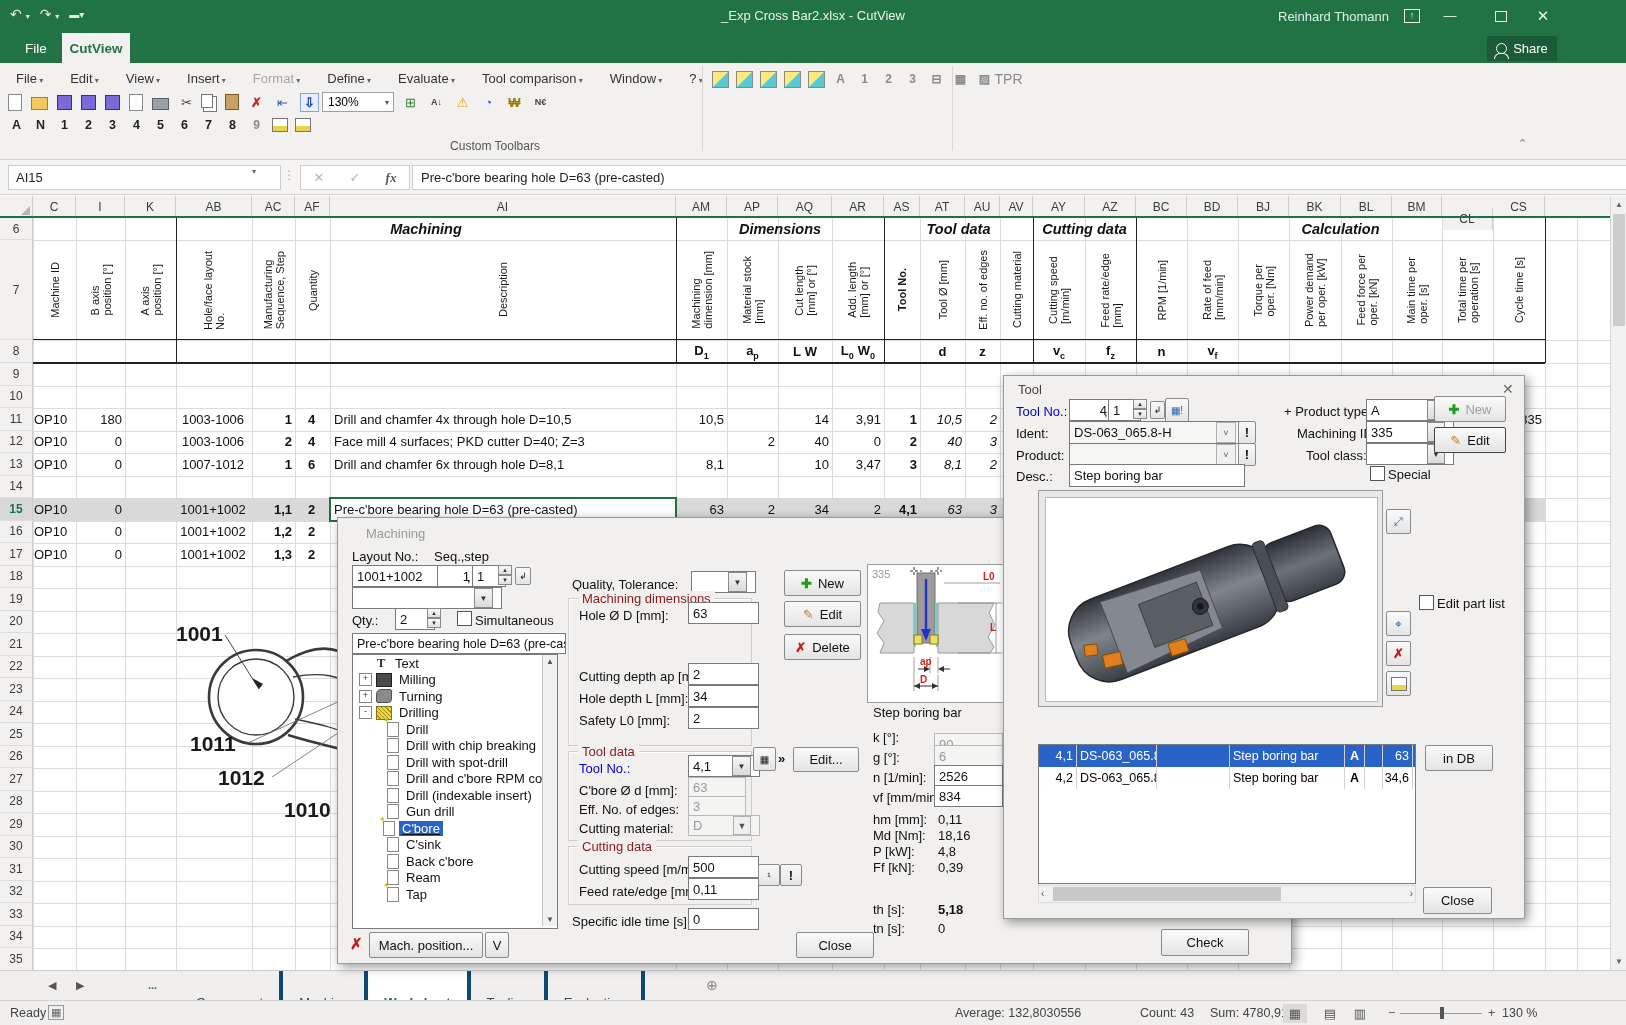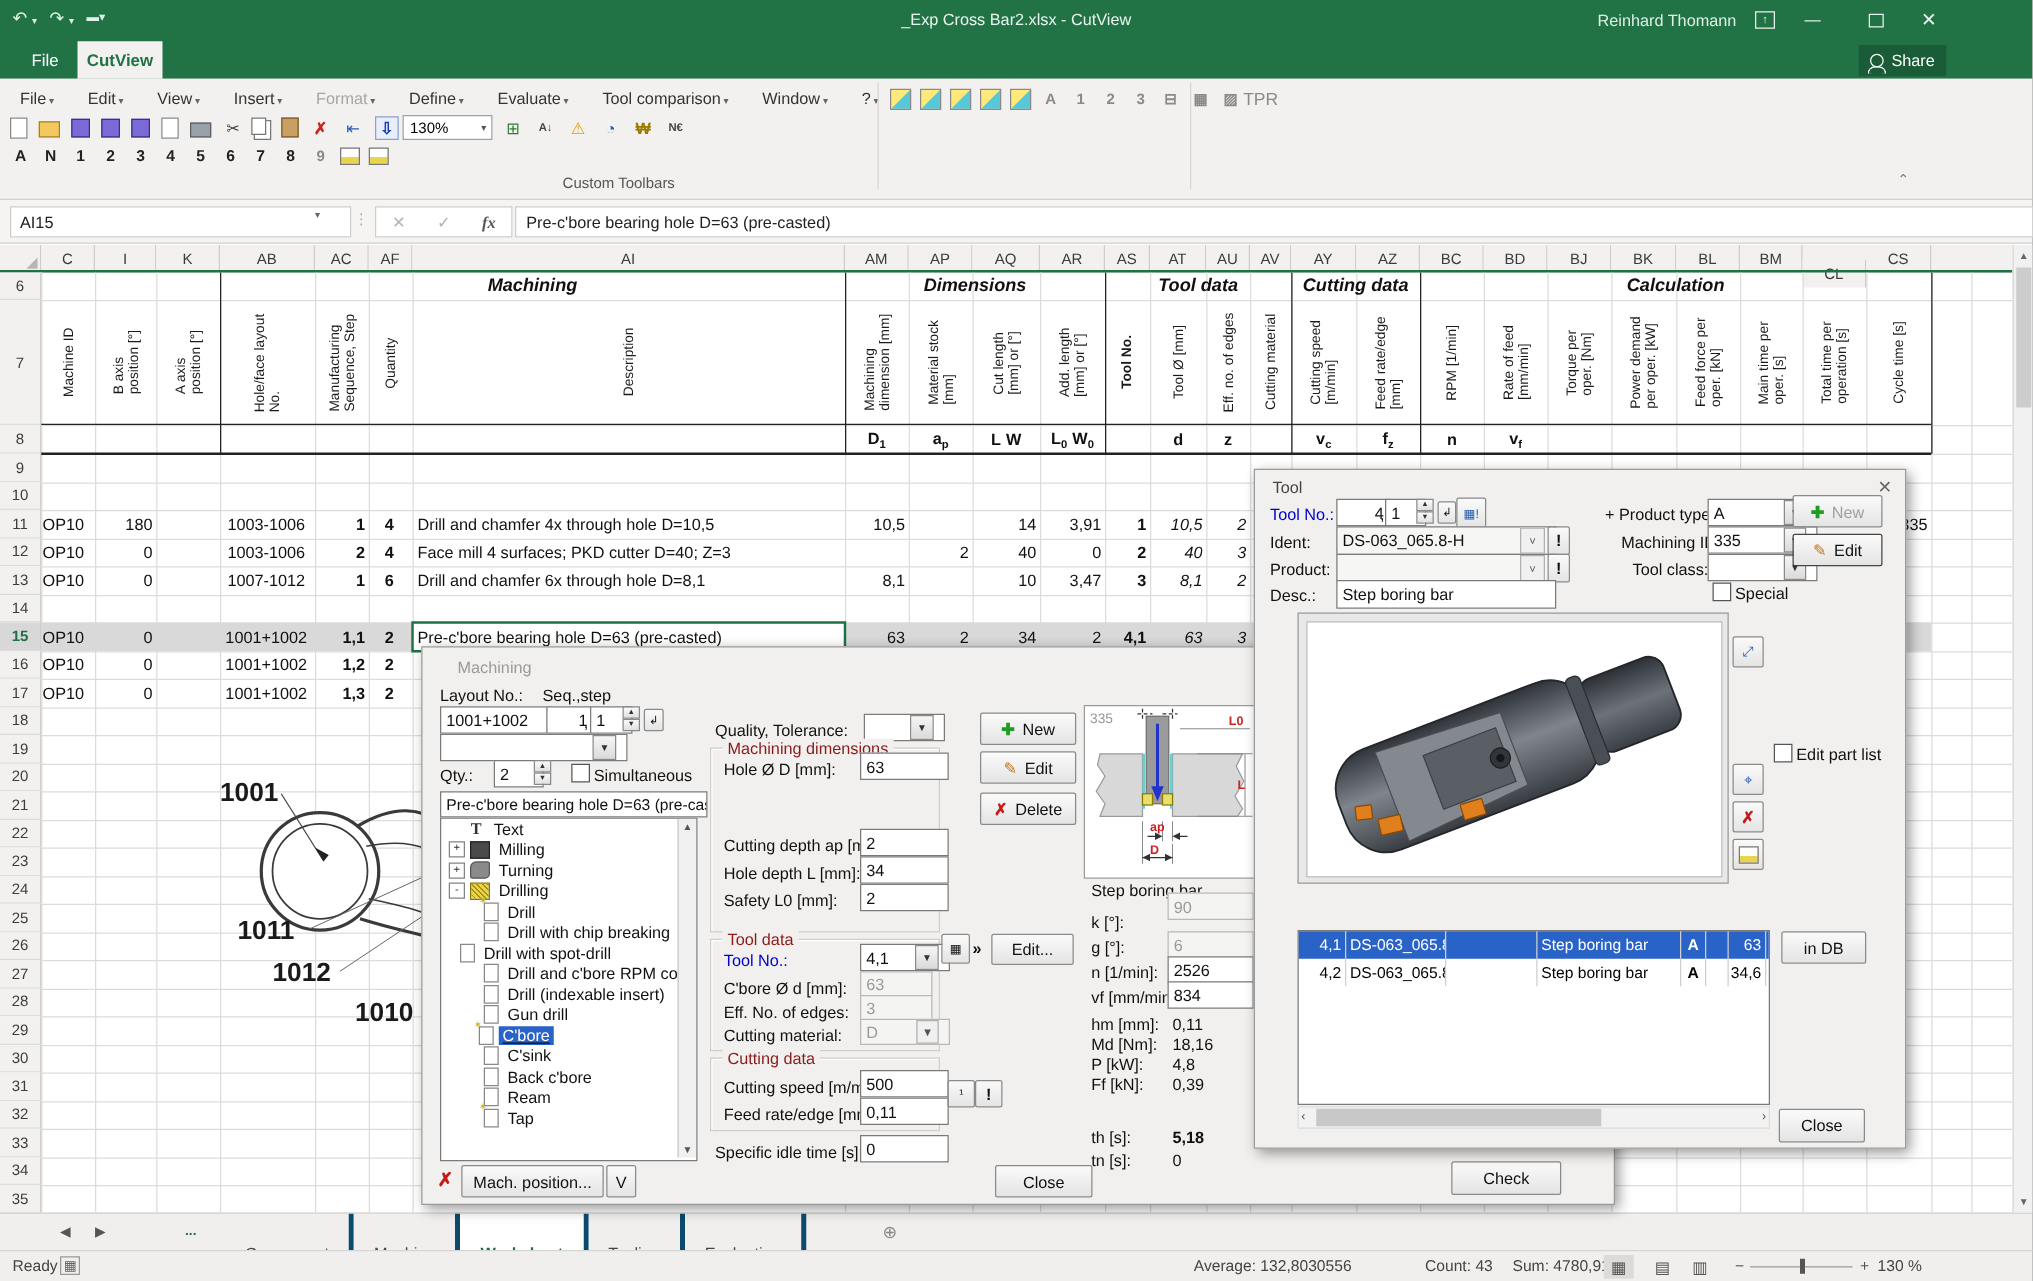--- a/index.html
+++ b/index.html
@@ -633,21 +633,21 @@
           <span class="tlabel">Drilling</span>
         </div>
         <div class="ti" style="padding-left: 34px;">
           <span class="pg star"></span>
           <span class="tlabel">Drill</span>
         </div>
         <div class="ti" style="padding-left: 34px;">
           <span class="pg"></span>
           <span class="tlabel">Drill with chip breaking</span>
         </div>
-        <div class="ti" style="padding-left: 15px;">
+        <div class="ti" style="padding-left: 34px;">
           <span class="pg"></span>
           <span class="tlabel">Drill with spot-drill</span>
         </div>
         <div class="ti" style="padding-left: 34px;">
           <span class="pg"></span>
           <span class="tlabel">Drill and c'bore RPM co...</span>
         </div>
         <div class="ti" style="padding-left: 34px;">
           <span class="pg"></span>
           <span class="tlabel">Drill (indexable insert)</span>
@@ -773,21 +773,21 @@
         <line x1="70" y1="110" x2="70" y2="126" stroke="#888" stroke-width="0.8"></line>
         <line x1="46" y1="121" x2="70" y2="121" stroke="#333"></line>
         <polygon points="46,121 52,118 52,124" fill="#333"></polygon>
           <polygon points="70,121 64,118 64,124" fill="#333"></polygon>
         <text x="52" y="118" font-size="10" fill="#cc2222" font-weight="bold" font-family="Liberation Sans, sans-serif">D</text>
       </svg>
     </div>
 
     <div class="lbl" style="left:535px;top:187px;">Step boring bar</div>
     <div class="lbl" style="left:535px;top:212px;">k [°]:</div>
-    <div class="inp dis" style="left:596px;top:196px;width:59px;height:20px;text-align:right;">90</div>
+    <div class="inp dis" style="left:596px;top:215px;width:59px;height:20px;text-align:right;">90</div>
     <div class="lbl" style="left:535px;top:232px;">g [°]:</div>
     <div class="inp dis" style="left:596px;top:227px;width:59px;height:20px;">6</div>
     <div class="lbl" style="left:535px;top:252px;">n [1/min]:</div>
     <div class="inp" style="left:596px;top:247px;width:59px;height:20px;">2526</div>
     <div class="lbl" style="left:535px;top:272px;">vf [mm/min]:</div>
     <div class="inp" style="left:596px;top:267px;width:59px;height:20px;">834</div>
     <div class="lbl" style="left:535px;top:294px;">hm [mm]:</div>
     <div class="rsv" style="left:600px;top:294px;">0,11</div>
     <div class="lbl" style="left:535px;top:310px;">Md [Nm]:</div>
     <div class="rsv" style="left:600px;top:310px;">18,16</div>

